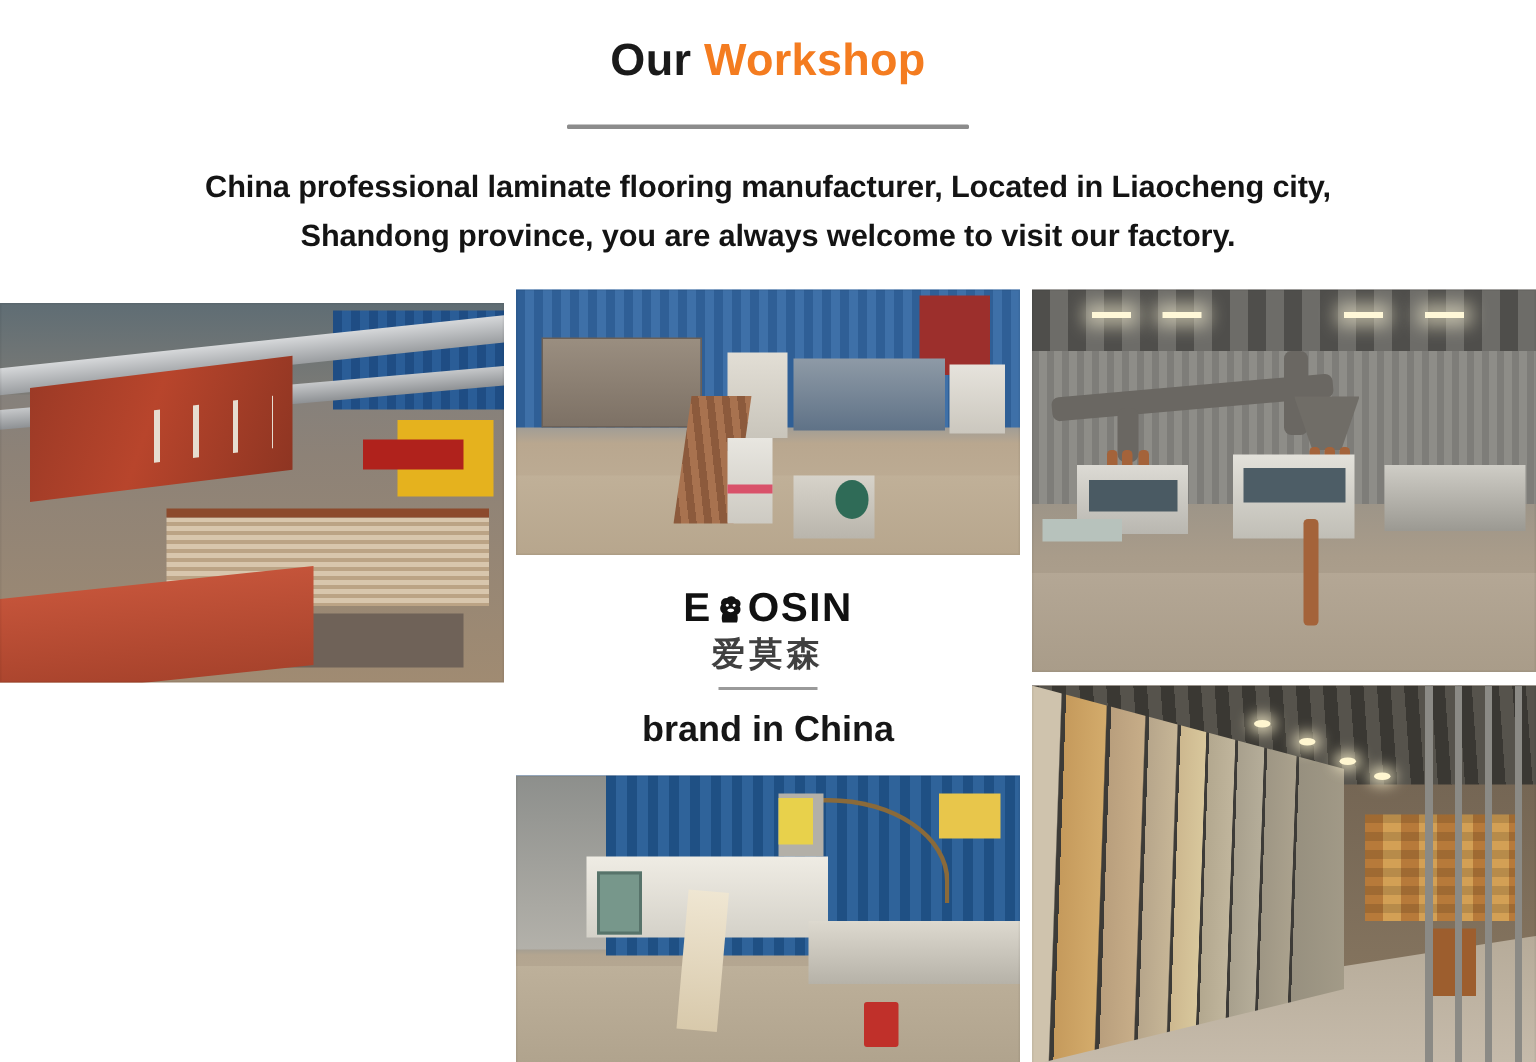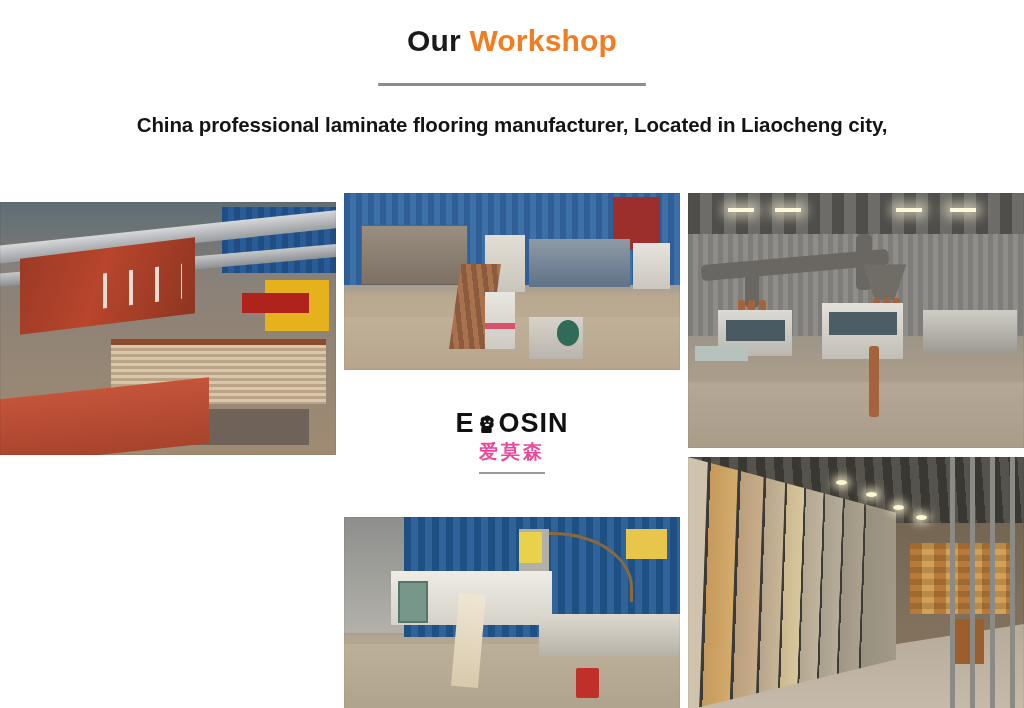--- a/index.html
+++ b/index.html
@@ -246,41 +246,42 @@
   .brand {
     display:flex; flex-direction:column; align-items:center; justify-content:center;
     flex:1; background:#fff; padding:14px 0 6px;
   }
   .logo-row {
     display:flex; align-items:center; justify-content:center;
     font-size:27px; font-weight:bold; color:#111; letter-spacing:1px;
     line-height:1;
   }
   .logo-row .gorilla { display:inline-block; width:26px; height:26px; margin:0 -1px; }
-  .cn { margin-top:2px; font-size:19px; font-weight:bold; color:#ec4899; letter-spacing:3px; }
+  .cn { margin-top:2px; font-size:22px; font-weight:bold; color:#404040; letter-spacing:3px; }
   .rule-logo { width:66px; height:2px; background:#9a9a9a; margin:7px auto 0; }
   .tagline {
     margin-top:11px; text-align:center;
     font-size:24px; font-weight:bold; color:#161616; line-height:1.32;
   }
   .tagline .hl { color:#E8241B; }
   .tagline .line { display:block; }
 </style>
 </head>
 <body>
 
 <div class="page">
 
   <div class="header">
     <div class="title">
       <span class="t-dark">Our </span><span class="t-accent">Workshop</span>
     </div>
     <div class="rule-main"></div>
     <div class="subtitle">
       <span class="line">China professional laminate flooring manufacturer, Located in Liaocheng city,</span>
+      <span class="line">Shandong province, you are always welcome to visit our factory.</span>
     </div>
   </div>
 
   <div class="grid">
 
     <div class="col">
       <div class="gap-v"></div>
       <div class="photo p4 h253">
         <div class="top4"></div>
         <div class="bluewall4"></div>
@@ -318,20 +319,21 @@
           <span class="gorilla">
             <svg viewBox="0 0 32 32" width="26" height="26" aria-hidden="true">
               <path fill="#111" d="M9 25.5c-.4-2.2-.1-4.3.6-6.1-.9-.6-1.6-1.5-1.9-2.6-.4-1.5-.1-3 .8-4.2-.5-1.3-.3-2.8.6-3.9.9-1.2 2.4-1.8 3.9-1.6.9-1.1 2.3-1.7 3.8-1.6 1.6.1 3 1 3.7 2.3 1.5.1 2.8 1 3.4 2.3.6 1.3.4 2.8-.4 3.9.7 1.1.9 2.5.5 3.8-.4 1.3-1.3 2.3-2.5 2.8.5 1.7.6 3.5.2 5.2-.1.5-.3.9-.5 1.3H9.4c-.2-.5-.3-1-.4-1.6zm4.4-11.3c.7 0 1.3-.6 1.3-1.3s-.6-1.3-1.3-1.3-1.3.6-1.3 1.3.6 1.3 1.3 1.3zm5.6 0c.7 0 1.3-.6 1.3-1.3s-.6-1.3-1.3-1.3-1.3.6-1.3 1.3.6 1.3 1.3 1.3zm-2.8 4.4c1.5 0 2.8-.7 2.8-1.5s-1.3-1.5-2.8-1.5-2.8.7-2.8 1.5 1.2 1.5 2.8 1.5z"></path>
             </svg>
           </span>
           <span>OSIN</span>
         </div>
         <div class="cn">爱莫森</div>
         <div class="rule-logo"></div>
         <div class="tagline">
+          <span class="line">brand in China</span>
         </div>
       </div>
 
       <div class="photo p5 h193">
         <div class="greyL"></div>
         <div class="bluec"></div>
         <div class="arc"></div>
         <div class="ebox"></div>
         <div class="ysign"></div>
         <div class="ysign2"></div>

